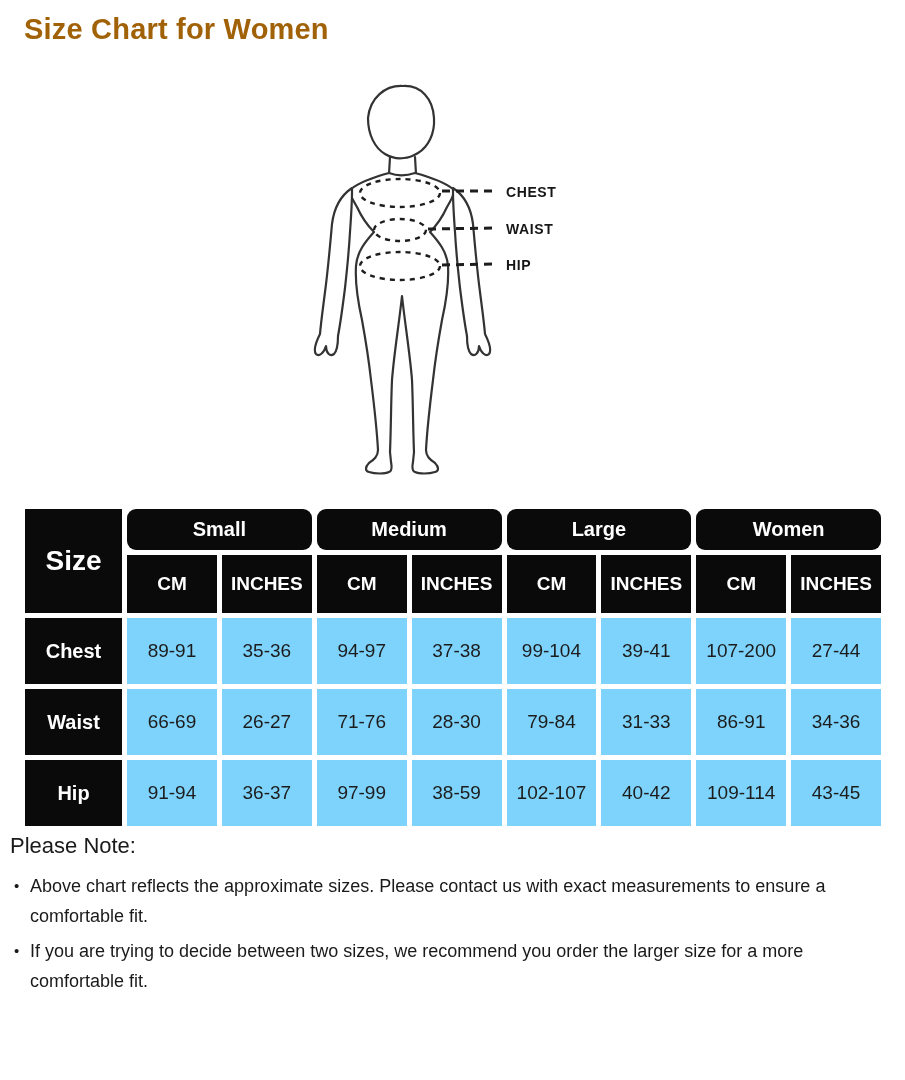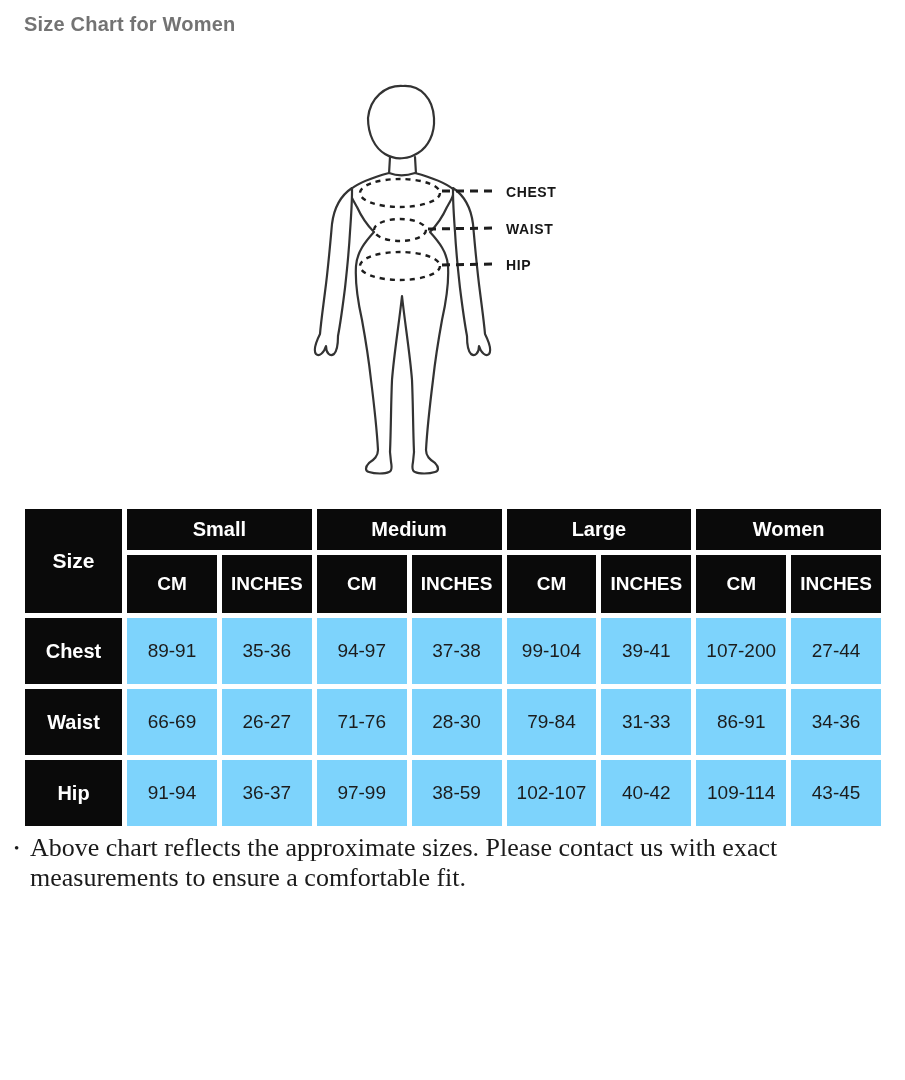--- a/index.html
+++ b/index.html
@@ -8,21 +8,21 @@
     width: 905px; height: 1080px;
     position: relative;
     font-family: "Liberation Sans", sans-serif;
     color: #111;
     overflow: hidden;
   }
 
   
   .page-title {
     position: absolute; left: 24px; top: 13px;
-    font-size: 20px; font-weight: bold; color: #737373;
+    font-size: 29px; font-weight: bold; color: #a16207;
     letter-spacing: 0.2px;
   }
 
   
   .diagram {
     position: absolute; left: 0; top: 80px;
     width: 905px; height: 412px;
   }
   .diagram svg { position: absolute; left: 0; top: 0; }
   .measure-label {
@@ -43,40 +43,39 @@
     table-layout: fixed;
   }
   table.size-table th, table.size-table td {
     text-align: center; vertical-align: middle;
     overflow: hidden; white-space: nowrap;
   }
   .hdr {
     background: #0a0a0a; color: #ffffff;
     font-weight: bold; font-size: 20px;
   }
-  .corner { font-size: 21px; }
-  .group-hdr { height: 41px; }
+  .corner { font-size: 28px; }
+  .group-hdr { height: 41px; border-radius: 9px; }
   .unit-hdr { height: 58px; font-size: 19px; }
   .row-hdr { height: 66px; font-size: 20px; }
   td.val {
     background: #7dd3fc; color: #1c1c1c;
     font-size: 19px; height: 66px;
   }
 
   
   .notes { position: absolute; left: 10px; top: 833px; width: 884px; }
   .notes-heading { font-size: 22px; color: #1a1a1a; margin-bottom: 12px; }
   .notes ul { list-style: none; }
   .notes li {
     position: relative;
     padding-left: 20px;
-    font-size: 26px; line-height: 30px;
+    font-size: 18px; line-height: 30px;
     color: #1a1a1a;
     margin-bottom: 5px;
-    font-family: Liberation Serif, serif;
   }
   .notes li::before {
     content: "\2022";
     position: absolute; left: 4px; top: 0;
     font-size: 15px; line-height: 30px; color: #1a1a1a;
   }
 </style>
 </head>
 <body>
 
@@ -231,16 +230,18 @@
       <td class="val">102-107</td>
       <td class="val">40-42</td>
       <td class="val">109-114</td>
       <td class="val">43-45</td>
     </tr>
   </tbody>
     </table>
 </div>
 
 <div class="notes">
+  <div class="notes-heading">Please Note:</div>
   <ul>
     <li>Above chart reflects the approximate sizes. Please contact us with exact measurements to ensure a comfortable fit.</li>
+    <li>If you are trying to decide between two sizes, we recommend you order the larger size for a more comfortable fit.</li>
   </ul>
 </div>
 
 </body></html>

